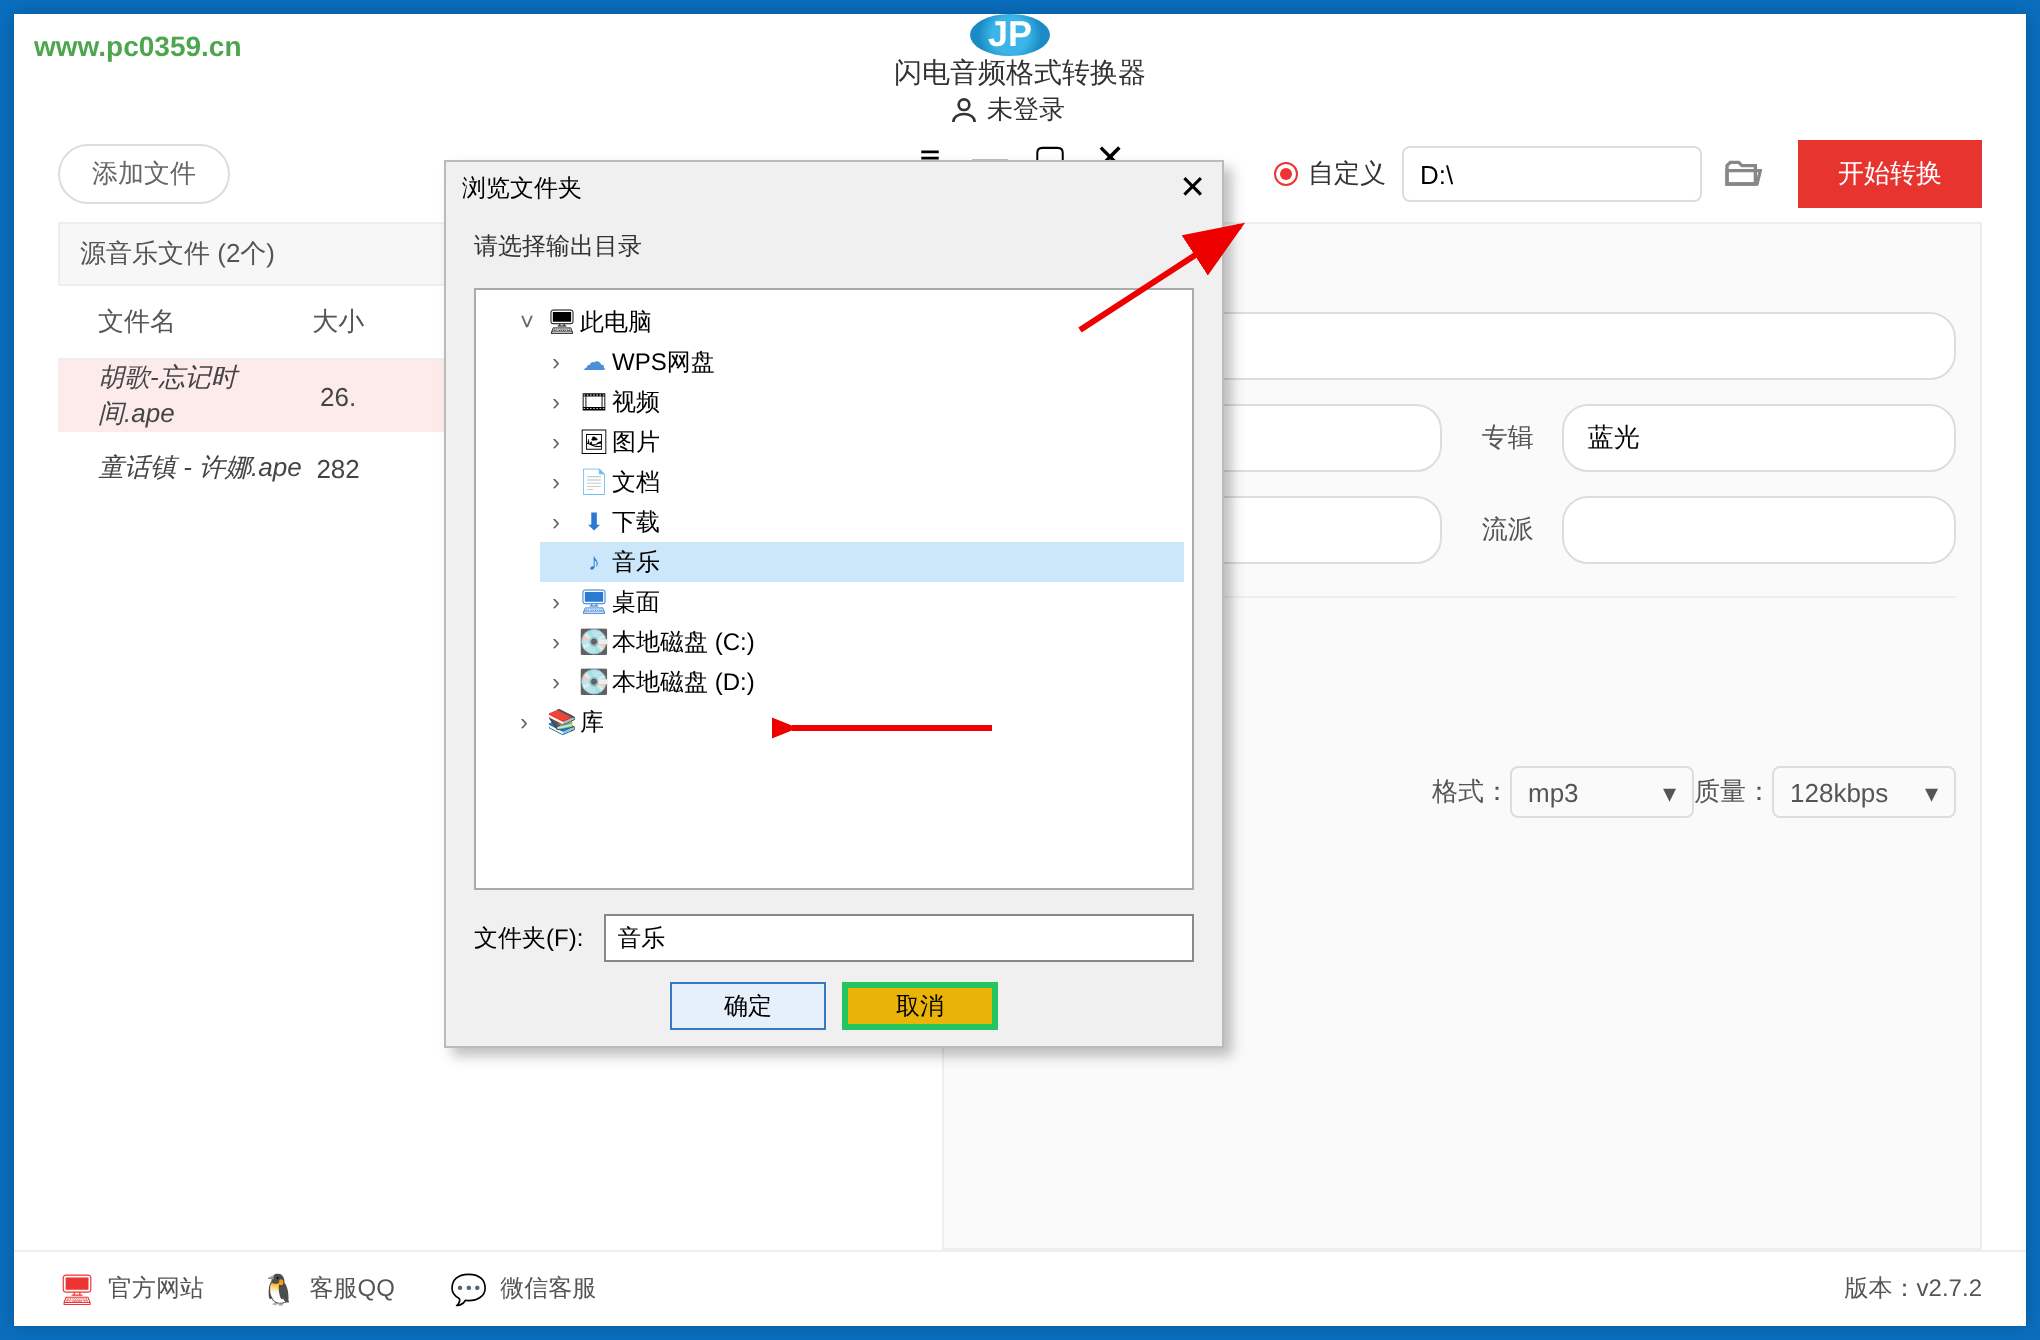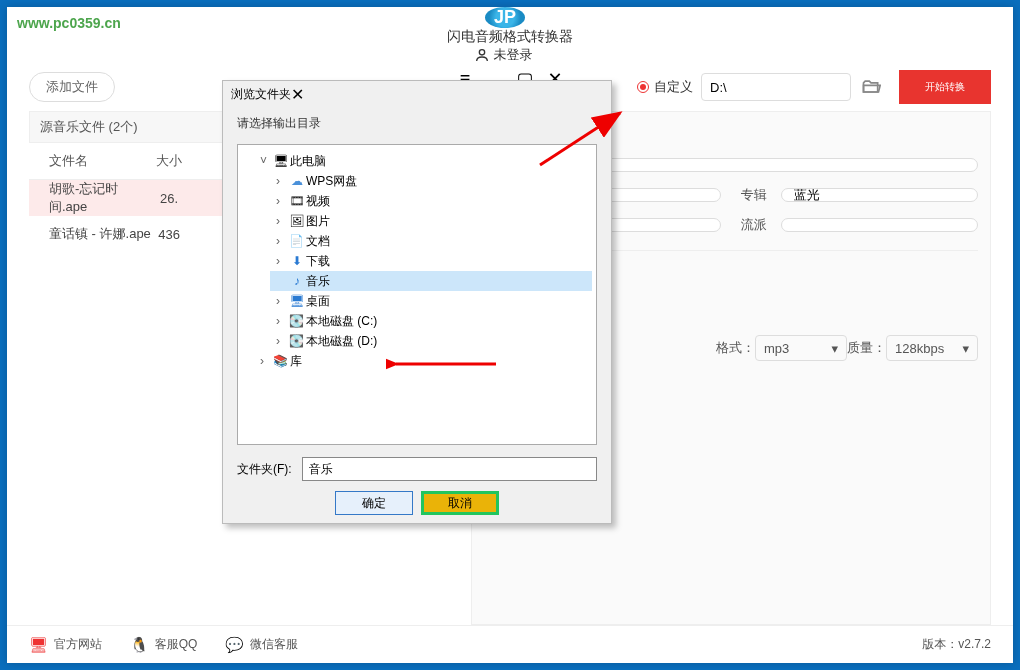--- a/index.html
+++ b/index.html
@@ -17,51 +17,51 @@
 .win-btn { width: 30px; height: 30px; display: flex; align-items: center; justify-content: center; cursor: pointer; font-size: 18px; }
 .toolbar { height: 48px; display: flex; align-items: center; padding: 0 22px; }
 .pill-btn { height: 30px; padding: 0 16px; border: 1px solid #ddd; border-radius: 15px; background: #fff; font-size: 13px; color: #666; margin-right: 10px; cursor: pointer; }
 .toolbar-spacer { flex: 1; }
 .radio-opt { display: flex; align-items: center; font-size: 13px; color: #333; margin-left: 14px; }
 .radio-opt .dot { width: 12px; height: 12px; border: 1px solid #999; border-radius: 50%; margin-right: 5px; display: inline-flex; align-items: center; justify-content: center; }
 .radio-opt.sel .dot { border-color: #e33; }
 .radio-opt.sel .dot::after { content: ""; width: 6px; height: 6px; background: #e33; border-radius: 50%; }
 .path-input { width: 150px; height: 28px; border: 1px solid #ddd; border-radius: 4px; padding: 0 8px; font-size: 13px; margin-left: 8px; }
 .folder-btn { width: 28px; height: 28px; display: flex; align-items: center; justify-content: center; margin-left: 6px; cursor: pointer; }
-.start-btn { margin-left: 14px; height: 34px; width: 92px; background: #e8342f; color: #fff; border: none; font-size: 10px; cursor: pointer; }
+.start-btn { margin-left: 14px; height: 34px; width: 92px; background: #e8342f; color: #fff; border: none; font-size: 13px; cursor: pointer; }
 .content { flex: 1; display: flex; padding: 0 22px 0 22px; overflow: hidden; }
 .left-col { width: 600px; }
 .right-col { flex: 1; margin-left: 18px; background: #fafafa; border: 1px solid #eee; padding: 12px; }
 .list-title { font-size: 13px; color: #555; padding: 6px 10px; background: #f7f7f7; border: 1px solid #eee; }
 .file-table { width: 100%; border-collapse: collapse; }
 .file-table th { font-size: 13px; font-weight: normal; color: #555; text-align: center; height: 34px; border-bottom: 1px solid #eee; }
 .file-table td { font-size: 13px; color: #444; text-align: center; height: 36px; }
 .file-table tr.sel { background: #fdeaea; }
-.file-table td.fn { text-align: left; padding-left: 20px; }
+.file-table td.fn { text-align: left; padding-left: 20px; font-style: italic; }
 .file-table td.del { color: #e33; cursor: pointer; }
 .sec-head { display: flex; align-items: center; font-size: 14px; color: #333; margin-bottom: 12px; }
 .sec-head .ic { width: 20px; height: 20px; border: 1.5px solid #999; border-radius: 3px; margin-right: 8px; display: flex; align-items: center; justify-content: center; font-size: 11px; color: #999; font-weight: bold; }
 .field-row { display: flex; align-items: center; margin-bottom: 12px; font-size: 13px; color: #555; }
 .field-row label { width: 42px; margin-right: 8px; }
-.field-in { flex: 1; height: 14px; border: 1px solid #ddd; border-radius: 13px; padding: 0 12px; font-size: 13px; min-width: 0; }
+.field-in { flex: 1; height: 34px; border: 1px solid #ddd; border-radius: 13px; padding: 0 12px; font-size: 13px; min-width: 0; }
 .field-half { width: 48%; display: flex; align-items: center; }
 .divider { height: 1px; background: #eee; margin: 16px 0; }
 .set-head { display: flex; align-items: center; font-size: 14px; color: #333; margin-bottom: 14px; }
 .set-head svg { margin-right: 6px; }
 .chk-row { display: flex; align-items: center; font-size: 13px; color: #333; margin-bottom: 18px; }
 .chk-row .chk { width: 14px; height: 14px; border: 1.5px solid #3b88d8; margin-right: 8px; }
 .fq-row { display: flex; align-items: center; justify-content: flex-end; font-size: 13px; color: #555; }
 .sel-box { width: 92px; height: 26px; border: 1px solid #ddd; border-radius: 4px; padding: 0 8px; display: flex; align-items: center; justify-content: space-between; }
 .statusbar { height: 38px; border-top: 1px solid #eee; display: flex; align-items: center; padding: 0 22px; font-size: 12px; color: #555; }
 .status-link { display: flex; align-items: center; margin-right: 28px; cursor: pointer; }
 .status-link span.ic { margin-right: 6px; font-size: 15px; }
 .status-spacer { flex: 1; }
 
 .dialog { position: absolute; left: 222px; top: 80px; width: 390px; height: 444px; background: #f0f0f0; border: 1px solid #bbb; box-shadow: 4px 4px 6px rgba(0,0,0,.25); display: flex; flex-direction: column; }
-.dlg-title { height: 26px; display: flex; align-items: center; justify-content: flex-start; padding: 0 8px; font-size: 12px; }
+.dlg-title { height: 26px; display: flex; align-items: center; justify-content: space-between; padding: 0 8px; font-size: 12px; }
 .dlg-close { cursor: pointer; font-size: 16px; }
 .dlg-body { flex: 1; padding: 8px 14px; display: flex; flex-direction: column; }
 .dlg-msg { font-size: 12px; color: #333; margin-bottom: 8px; }
 .tree-box { flex: 1; background: #fff; border: 1px solid #aaa; padding: 6px 4px; overflow: auto; font-size: 12px; position: relative; }
 .tree-item { display: flex; align-items: center; height: 20px; padding-left: 6px; cursor: pointer; }
 .tree-item .tw { width: 12px; color: #666; }
 .tree-item .ic { width: 18px; text-align: center; }
 .tree-item.sel { background: #cce6fa; }
 .tree-lvl1 { margin-left: 12px; }
 .tree-lvl2 { margin-left: 28px; }
@@ -132,21 +132,21 @@
           </thead>
         <tbody>
           <tr class="sel">
             <td class="fn">胡歌-忘记时间.ape</td>
             <td>26.</td>
             <td></td>
             <td class="del">删除</td>
           </tr>
           <tr>
             <td class="fn">童话镇 - 许娜.ape</td>
-            <td>436</td>
+            <td>282</td>
             <td></td>
             <td class="del">删除</td>
           </tr>
         </tbody>
       </table>
     </div>
 
     <div class="right-col">
       <div class="sec-head">
           <span class="ic">ID</span>

